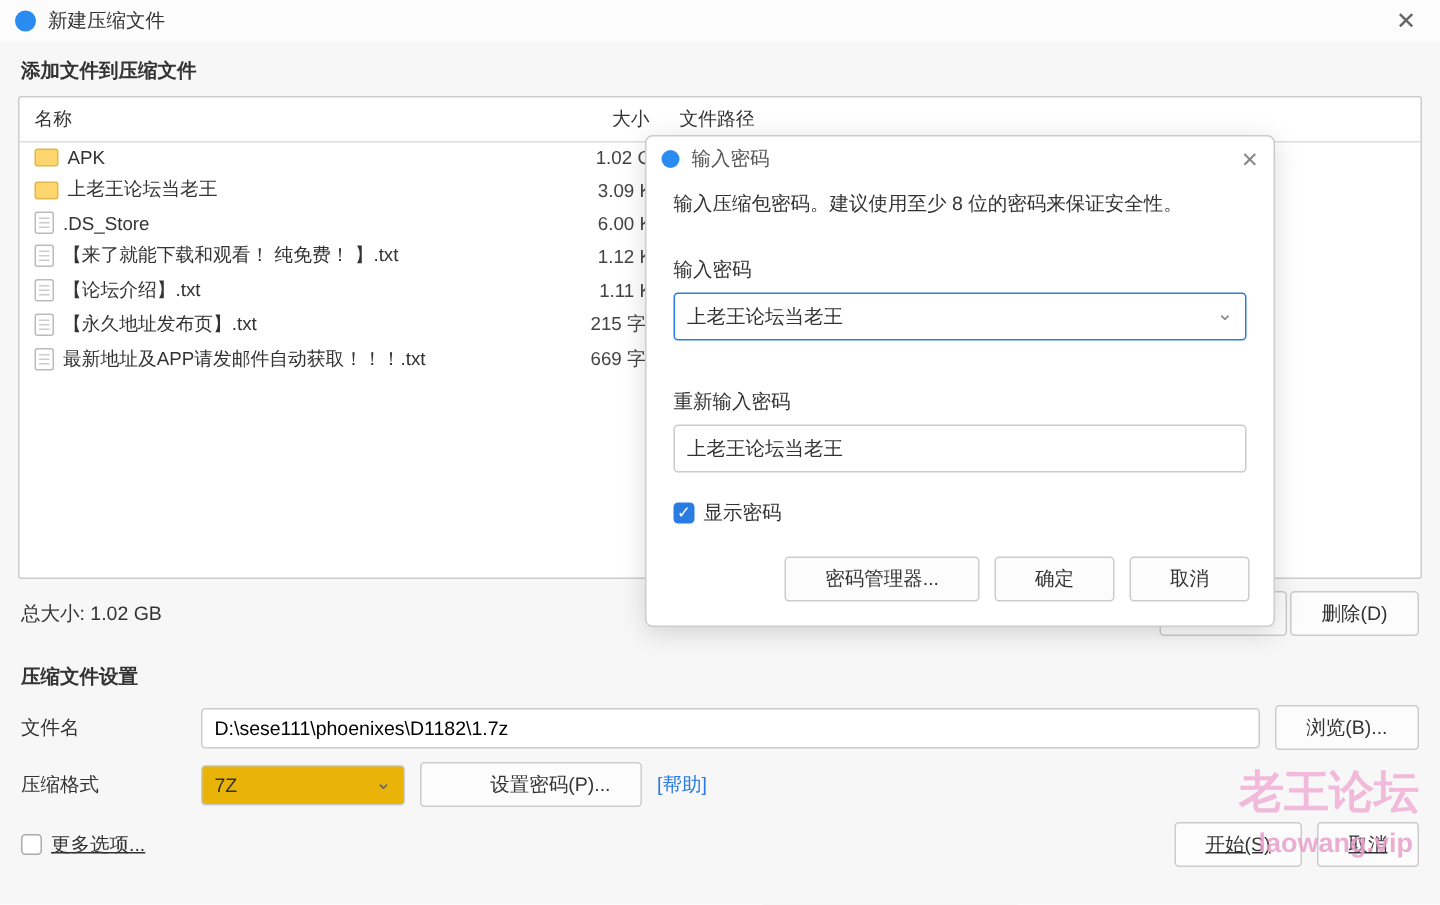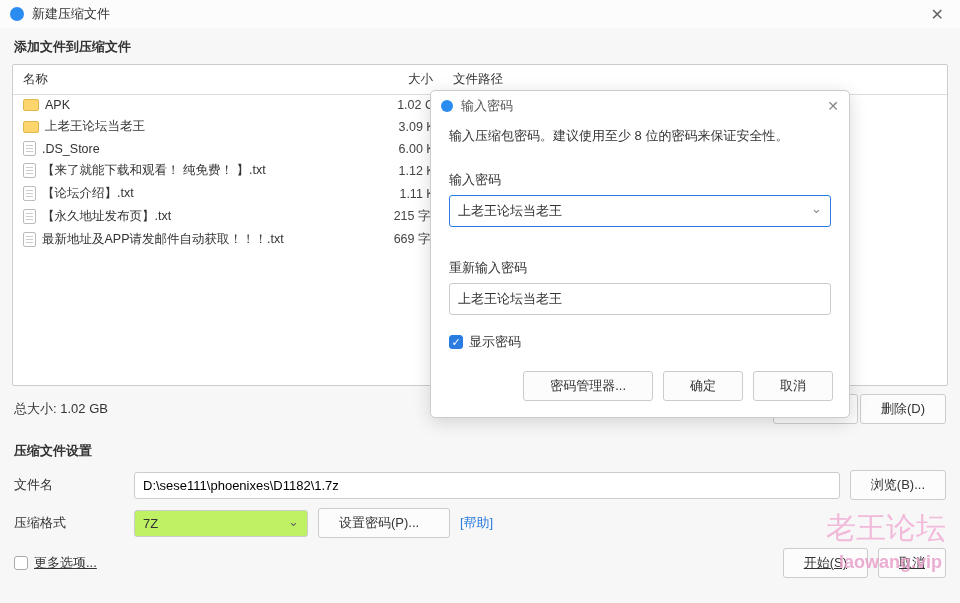--- a/index.html
+++ b/index.html
@@ -108,23 +108,23 @@
   padding: 5px 8px;
   border: 1px solid #ccc;
   border-radius: 3px;
   background: #fff;
   font-size: 13px;
 }
 .select-box {
   padding: 5px 8px;
   border: 1px solid #ccc;
   border-radius: 3px;
-  background: #bef264;
-  font-size: 13px;
-  width: 174px;
+  background: #eab308;
+  font-size: 13px;
+  width: 136px;
   position: relative;
 }
 .select-box::after {
   content: "⌄";
   position: absolute; right: 8px; top: 3px; color: #666;
 }
 .link { color: #2a7ce0; cursor: pointer; }
 .bottom-actions {
   display: flex; align-items: center;
   padding: 6px 14px 12px 14px;
@@ -182,21 +182,21 @@
   margin-top: 18px;
 }
 .pwd-btns {
   display: flex; gap: 10px; justify-content: flex-end;
   padding: 20px 16px 4px 16px;
 }
 .pwd-btns .btn { padding: 5px 26px; }
 .watermark {
   position: absolute;
   right: 14px; bottom: 54px;
-  font-size: 30px; font-weight: 400;
+  font-size: 30px; font-weight: 700;
   color: #f1b0d5; opacity: 0.85;
   pointer-events: none;
 }
 .watermark2 {
   position: absolute;
   right: 18px; bottom: 30px;
   font-size: 18px; font-weight: 600;
   color: #e9a0ca; opacity: 0.85;
   pointer-events: none;
 }
@@ -284,21 +284,21 @@
 
 <div class="form-row">
   <span class="flabel">文件名</span>
   <input class="text-input" value="D:\sese111\phoenixes\D1182\1.7z" style="">
   <div class="btn">浏览(B)...</div>
 </div>
 
 <div class="form-row">
   <span class="flabel">压缩格式</span>
   <div class="select-box"><span>7Z</span></div>
-  <div class="btn" style="width:132px;text-align:left">设置密码(P)...</div>
+  <div class="btn" style="width:148px;text-align:right">设置密码(P)...</div>
   <span class="link">[帮助]</span>
 </div>
 
 <div class="bottom-actions">
   <div class="more">
     <span class="chk"></span>
     <span>更多选项...</span>
   </div>
   <div class="rbtns">
     <div class="btn">开始(S)</div>

